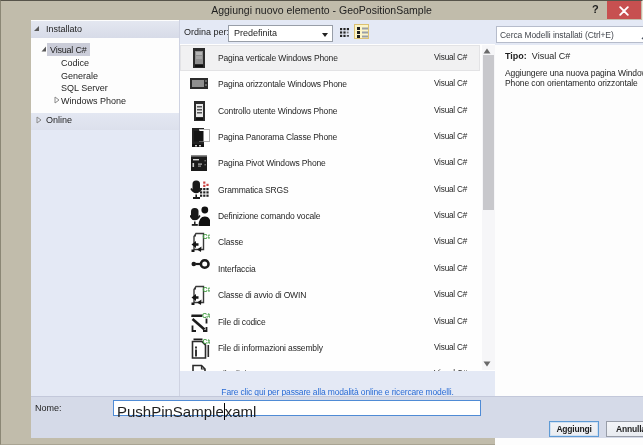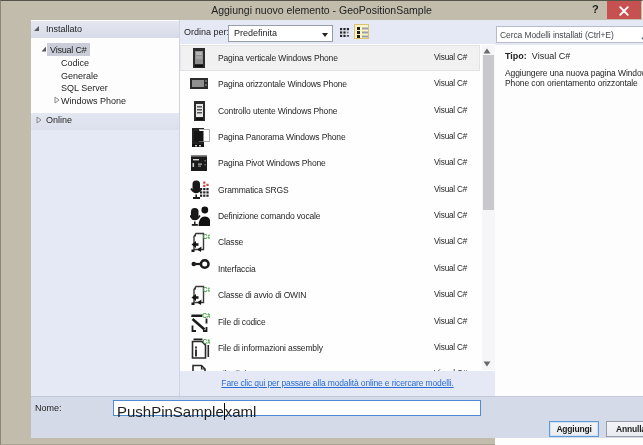--- a/index.html
+++ b/index.html
@@ -37,21 +37,21 @@
 #comboarrow { left:93px; top:6.5px; width:0; height:0; border-left:3.5px solid transparent; border-right:3.5px solid transparent; border-top:4px solid #222; }
 #viewsel { left:323px; top:4px; width:15px; height:15px; background:#fcf5c8; border:1px solid #dcc173; }
 
 #search { left:465px; top:6px; width:174px; height:17px; background:#fff; border:1px solid #b6bccb; }
 #searchtext { left:3px; top:3px; font-size:8.5px; letter-spacing:-0.1px; color:#43474e; white-space:nowrap; }
 
 #infowhite { left:464px; top:25px; width:166px; height:424px; background:#fdfdfd; }
 #tipo { left:10px; top:6px; font-size:9px; color:#1e1e1e; }
 #desc { left:10px; top:22.5px; width:158px; font-size:8.5px; letter-spacing:-0.1px; line-height:10px; color:#1e1e1e; }
 
-#linkrow { left:149px; top:351px; width:315px; height:26px; }
+#linkrow { left:149px; top:360px; width:315px; height:26px; }
 #link { left:0; top:7px; width:315px; text-align:center; font-size:8.5px; letter-spacing:-0.15px; color:#2a6cd5; text-decoration:underline; white-space:nowrap; }
 
 #bottomstrip { left:0; top:376px; width:631px; height:42px; background:#d5dae8; border-top:1px solid #c3c8da; }
 #nomelbl { left:4px; top:6px; font-size:9px; color:#1e1e1e; }
 #nameinput { left:82px; top:3px; width:368px; height:16px; background:#fff; border:1px solid #4f8bd5; }
 #nametext { left:3px; top:2px; font-size:15px; color:#1e1e1e; }
 .btn { top:24px; width:50px; height:16px; background:linear-gradient(#f3f4f8,#e9ecf1); border:1px solid #989da8; font-size:8.5px; font-weight:bold; letter-spacing:-0.2px; color:#1e1e1e; text-align:center; line-height:14px; }
 #btn-add { left:518px; border:1px solid #5f9bd5; box-shadow:0 0 0 1px #cfe0f2 inset; }
 #btn-cancel { left:575px; }
 </style>
@@ -172,21 +172,21 @@
         </div>
         <div class="abs lrow" style="top:80.05000000000001px">
           <svg class="abs licon" width="20" height="22" viewBox="0 0 20 22">
             <rect x="2" y="2" width="12" height="19" fill="#222"></rect>
             <rect x="2" y="18" width="12" height="3" fill="#111"></rect>
             <rect x="9.5" y="3.5" width="10" height="12" fill="#ffffff" stroke="#b0b0b0" stroke-width="1"></rect>
             <rect x="4" y="5" width="9.5" height="10.5" fill="#151515"></rect>
             <rect x="5" y="19" width="2" height="1.5" fill="#cfcfcf"></rect>
             <rect x="9" y="19" width="2" height="1.5" fill="#cfcfcf"></rect>
           </svg>
-          <div class="abs lname" style="top:8px">Pagina Panorama Windows Phone</div>
+          <div class="abs lname" style="top:8px">Pagina Panorama Classe Phone</div>
           <div class="abs lvc" style="top:8px">Visual C#</div>
         </div>
         <div class="abs lrow" style="top:106.4px">
           <svg class="abs licon" width="20" height="22" viewBox="0 0 20 22">
             <rect x="1" y="3" width="16" height="16" fill="#1b1b1b"></rect>
             <rect x="1" y="3" width="16" height="1.6" fill="#8a8a8a"></rect>
             <rect x="3" y="7" width="6" height="1.4" fill="#d8d8d8"></rect>
             <rect x="2.5" y="11" width="1.6" height="4" fill="#cfcfcf"></rect>
             <rect x="8" y="11.5" width="4" height="1.2" fill="#bbbbbb"></rect>
             <rect x="8" y="13.5" width="3" height="1.2" fill="#999999"></rect>

